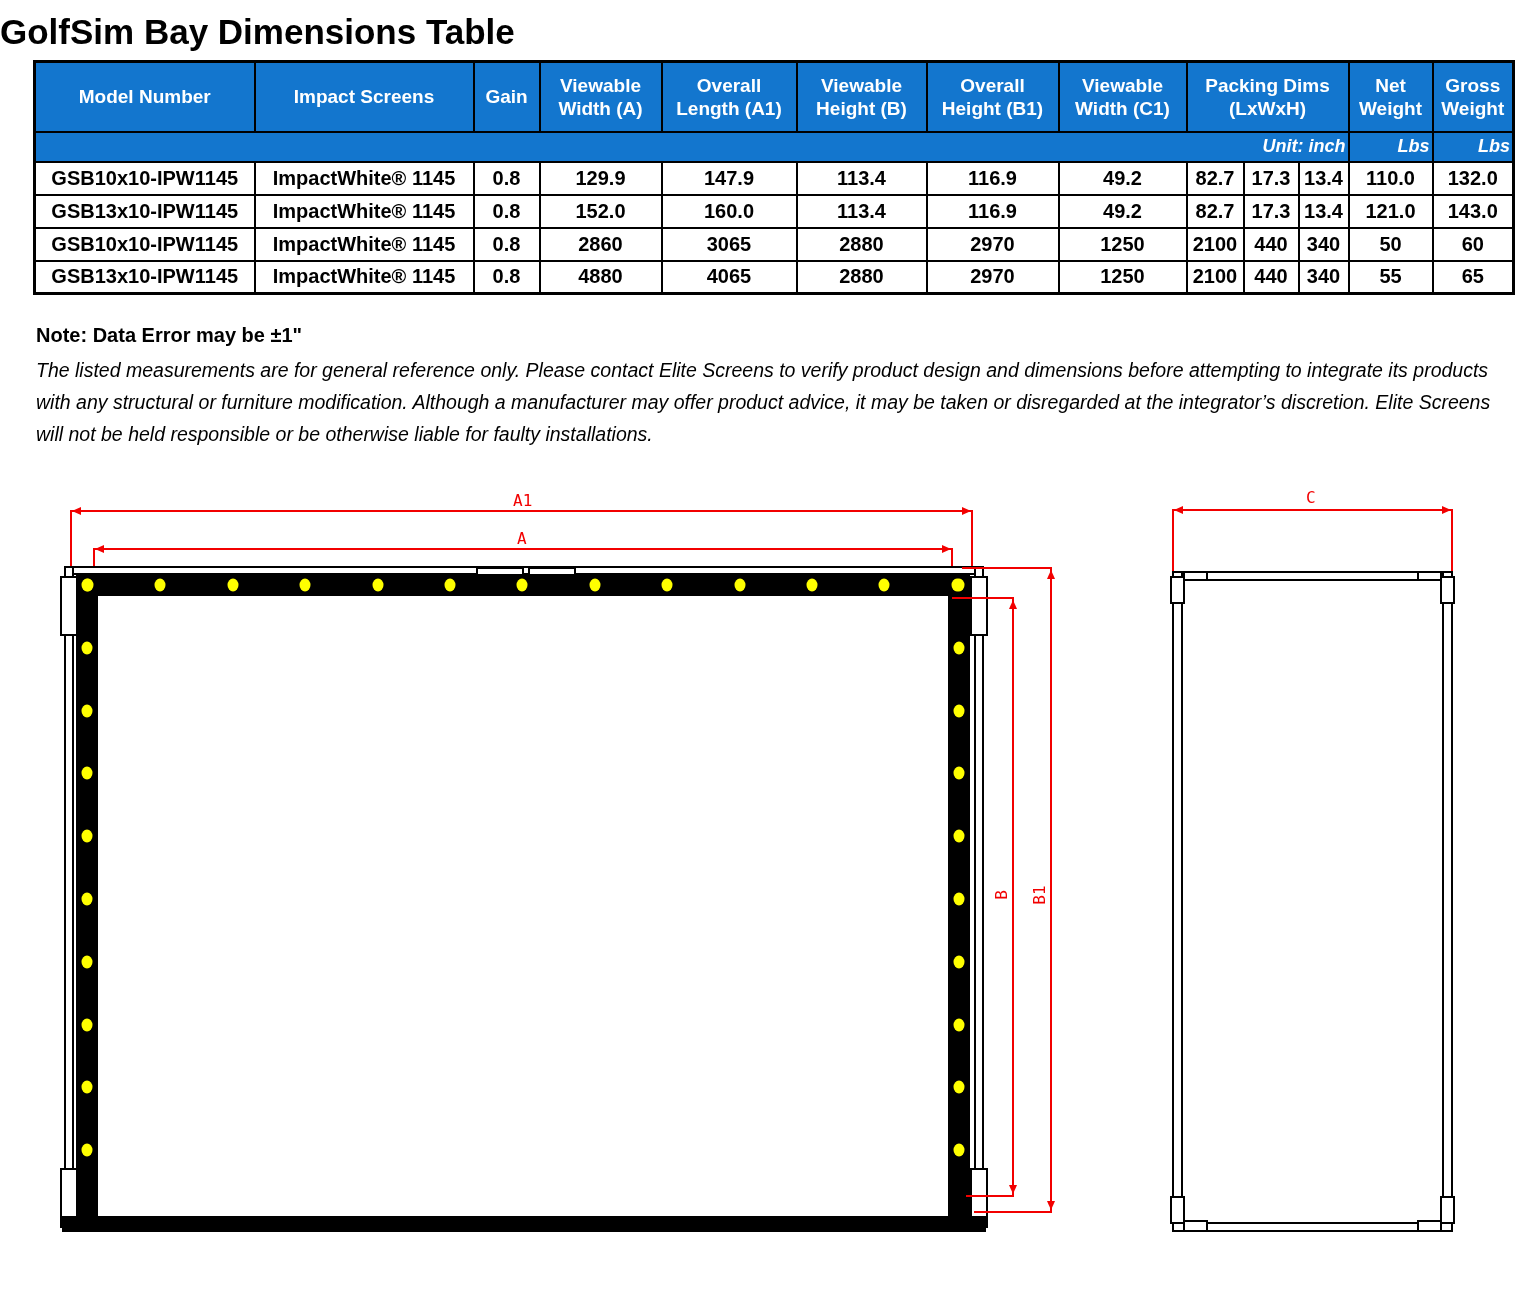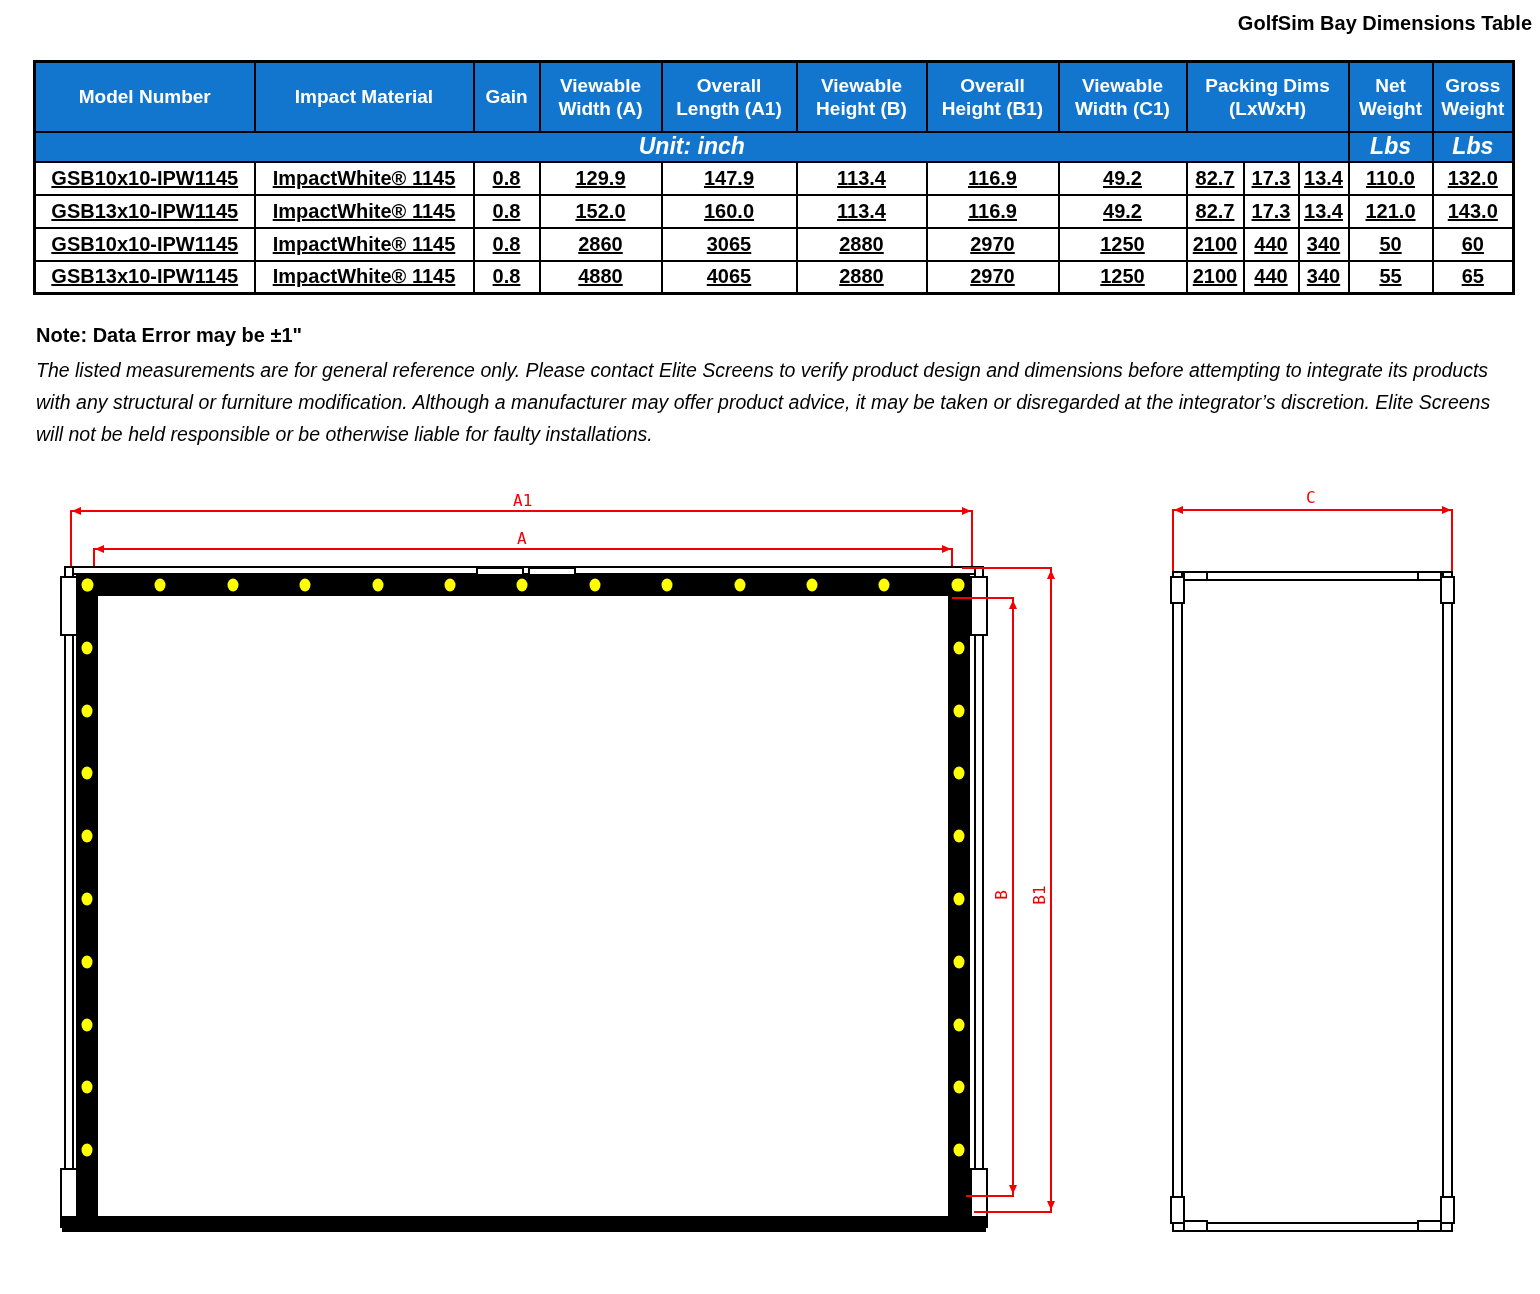--- a/index.html
+++ b/index.html
@@ -9,43 +9,43 @@
   }
   *{box-sizing:border-box;}
   html,body{margin:0;padding:0;}
   body{
     width:1540px;height:1294px;position:relative;background:#fff;
     font-family:"Liberation Sans",sans-serif;color:#000;overflow:hidden;
   }
 
   
   .doc-title{
-    position:absolute;left:0;right:8px;top:12px;text-align:right;
-    font-size:20px;font-weight:700;
+    position:absolute;left:0;right:0;top:12px;text-align:left;
+    font-size:35px;font-weight:700;
   }
 
   
   table.dims{
     position:absolute;left:33px;top:60px;width:1479px;
     border-collapse:collapse;table-layout:fixed;
     border:3px solid #000;
   }
   table.dims th,table.dims td{
     border:2px solid #000;text-align:center;vertical-align:middle;
     padding:0 2px;overflow:hidden;
   }
   table.dims thead tr{height:70px;padding-left:32px;}
   table.dims thead th{
     background:var(--blue);color:#fff;font-size:19px;font-weight:700;line-height:1.22;
   }
   tr.unit-row{height:30px;}
   tr.unit-row td{
-    background:var(--blue);color:#fff;font-size:23px;font-weight:700;font-style:italic;
-  }
-  tr.data-row{height:33px;text-decoration:underline;}
+    background:var(--blue);color:#fff;font-size:18px;font-weight:700;font-style:italic;text-align:right;
+  }
+  tr.data-row{height:33px;}
   tr.data-row td{font-size:20px;font-weight:700;background:#fff;}
 
   
   .note-line{
     position:absolute;left:36px;top:324px;font-size:20px;font-weight:700;
   }
   .disclaimer{
     position:absolute;left:36px;top:354px;width:1468px;
     font-size:19.5px;font-style:italic;font-weight:500;line-height:32px;
   }
@@ -85,21 +85,21 @@
       <col style="width:128px">
       <col style="width:57px">
     <col style="width:55px">
       <col style="width:50px">
       <col style="width:84px">
     <col style="width:81px">
   </colgroup>
   <thead>
     <tr>
       <th>Model Number</th>
-      <th>Impact Material</th>
+      <th>Impact Screens</th>
       <th>Gain</th>
       <th>Viewable Width (A)</th>
       <th>Overall Length (A1)</th>
       <th>Viewable Height (B)</th>
       <th>Overall Height (B1)</th>
       <th>Viewable Width (C1)</th>
       <th colspan="3">Packing Dims (LxWxH)</th>
       <th>Net Weight</th>
       <th>Gross Weight</th>
     </tr>

